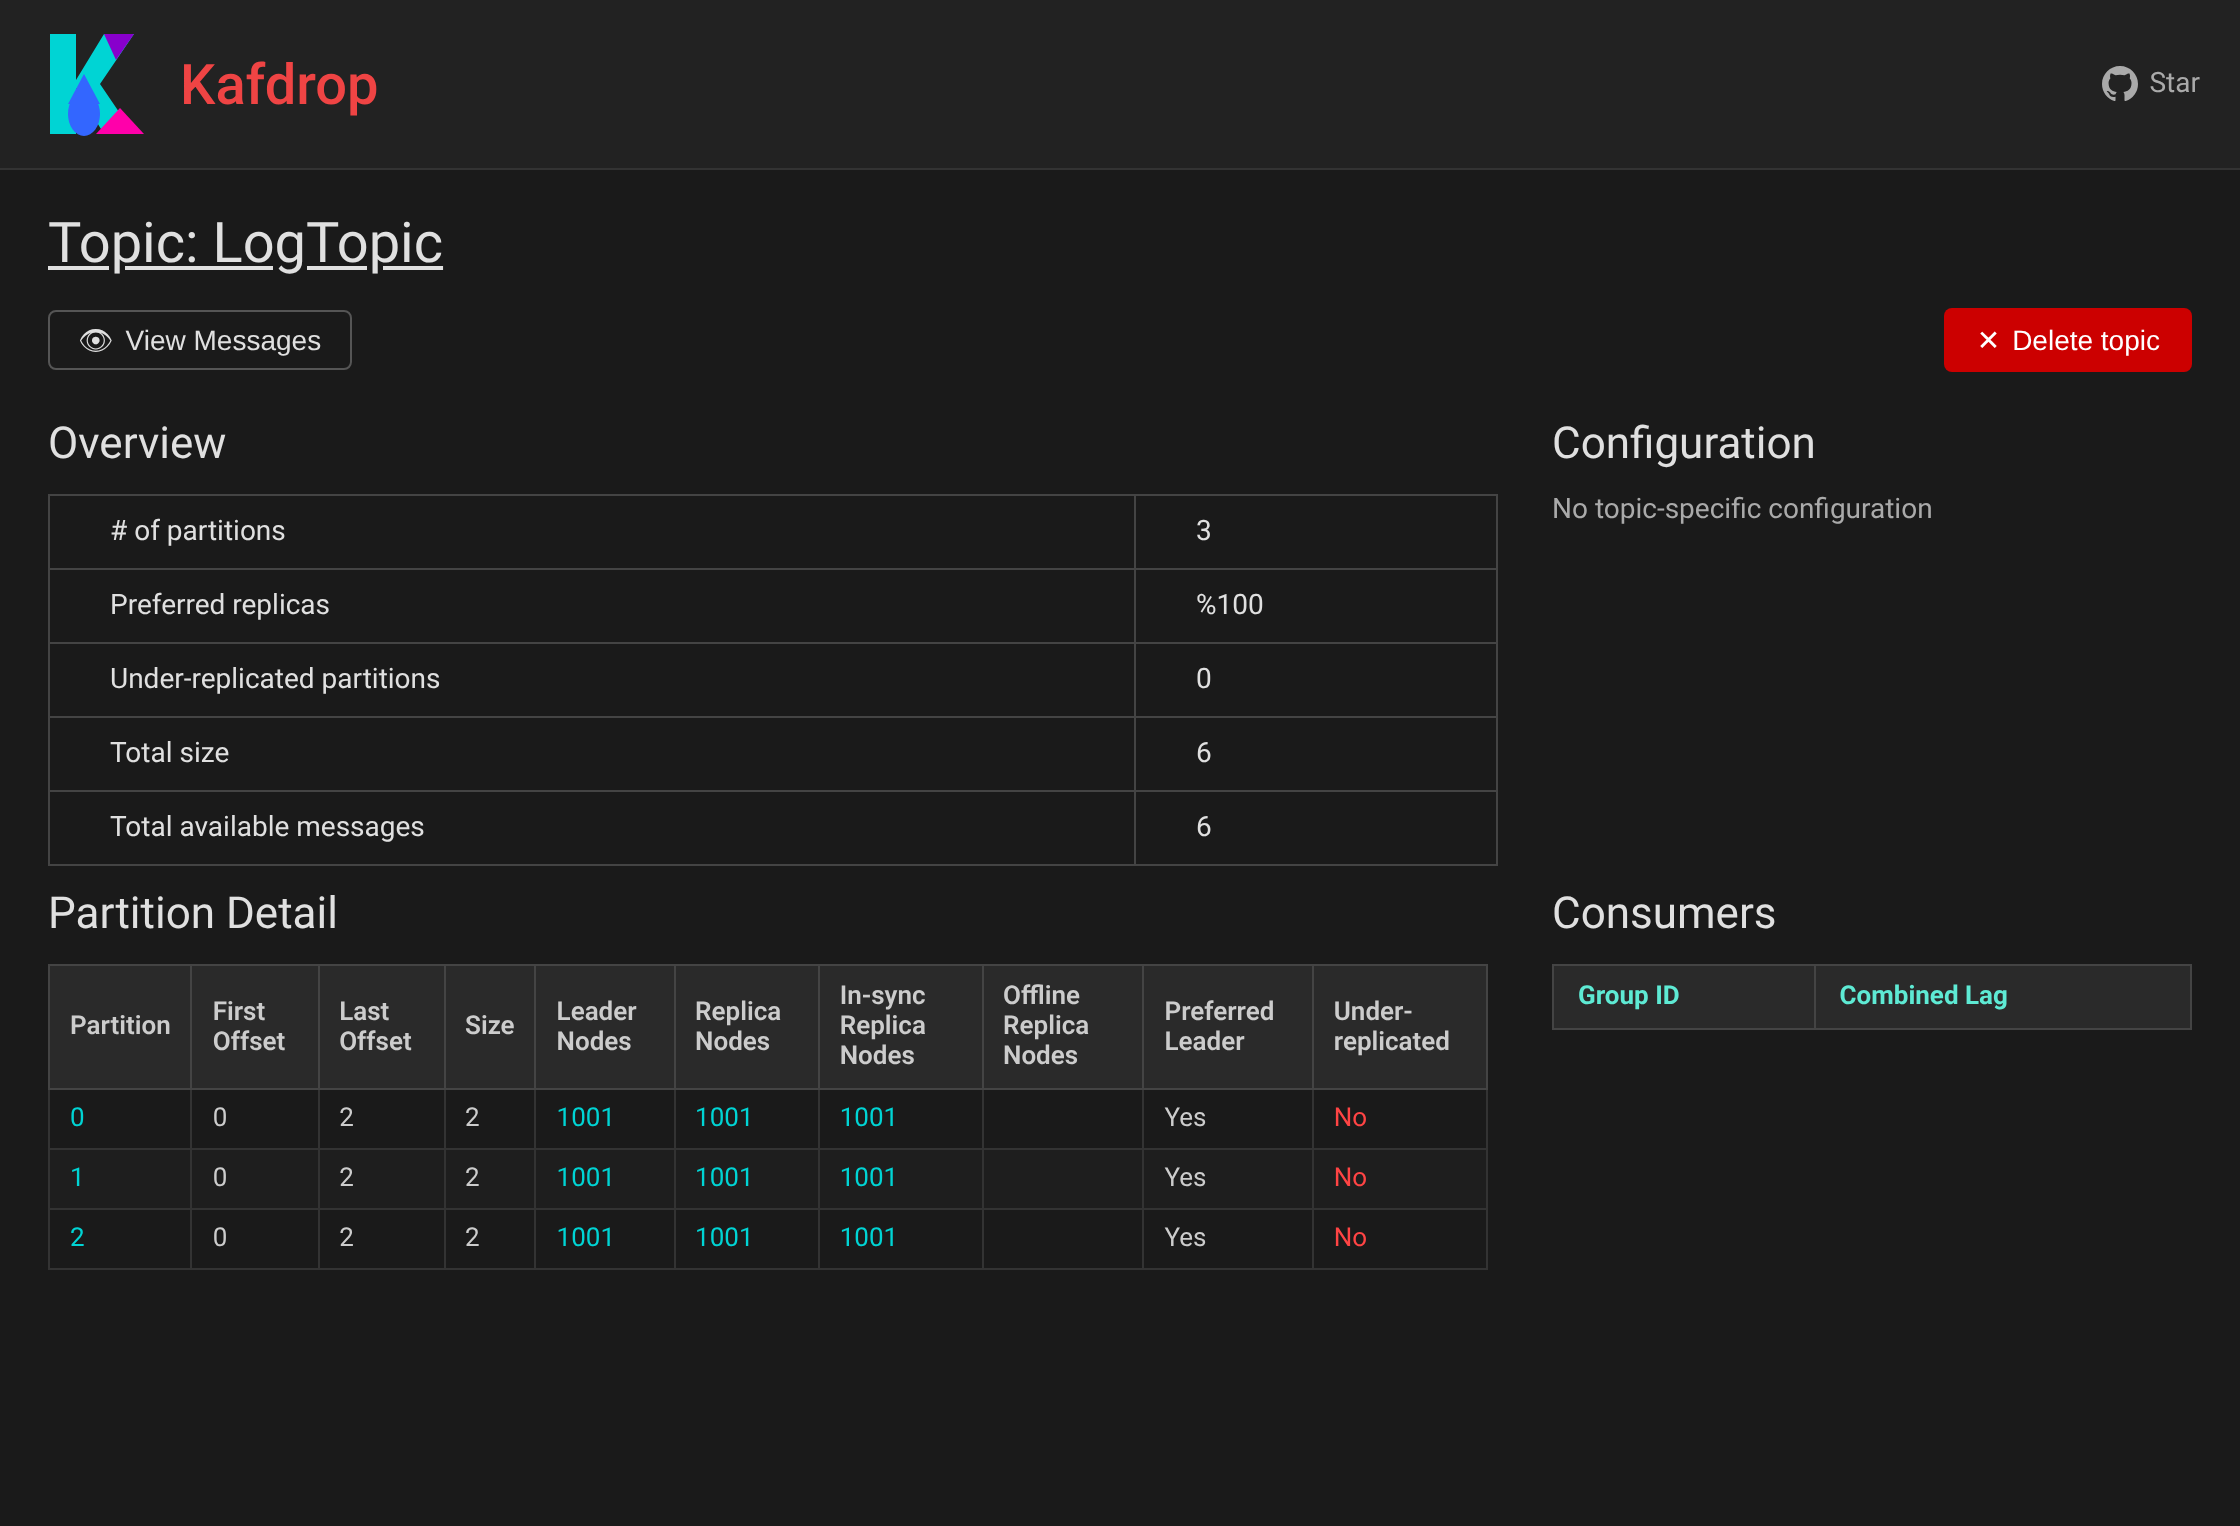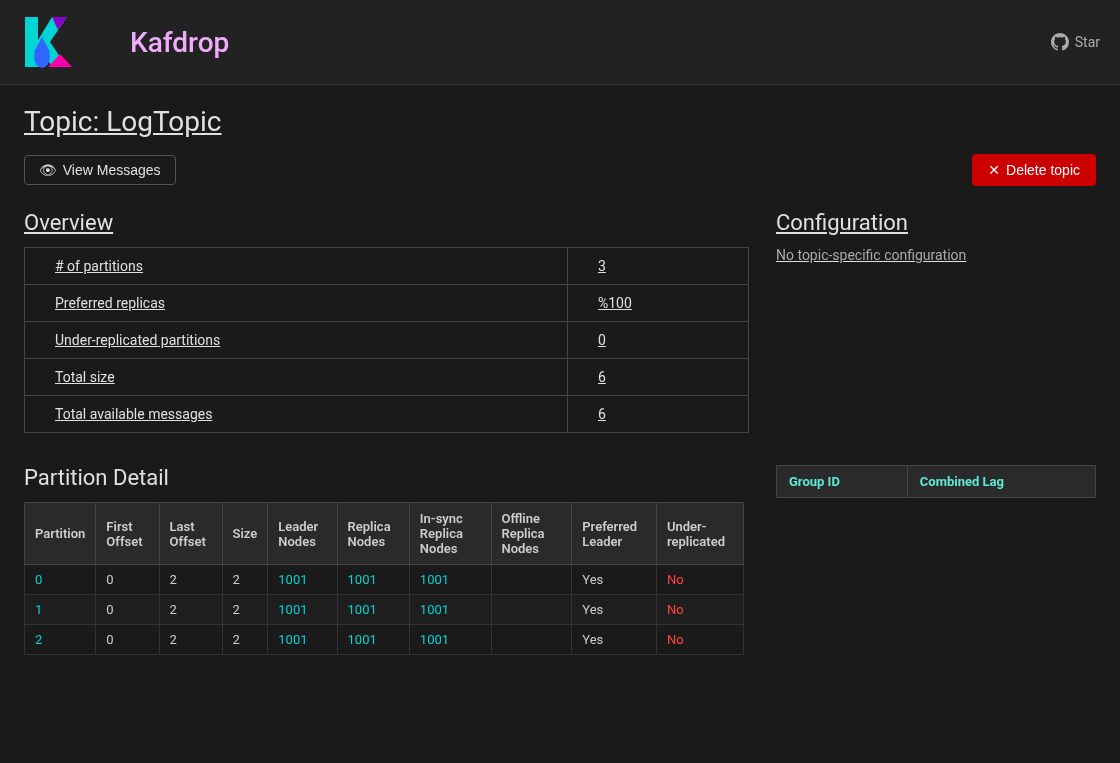--- a/index.html
+++ b/index.html
@@ -24,23 +24,22 @@
       display: flex;
       align-items: center;
       gap: 10px;
     }
     .logo-svg {
       width: 60px;
       height: 60px;
     }
     .brand-name {
       font-size: 28px;
-      color: #f0abfc;
+      color: #ef4444;
       font-weight: 500;
-      margin-left: 40px;
     }
     .star-link {
       display: flex;
       align-items: center;
       gap: 6px;
       color: #aaa;
       text-decoration: none;
       font-size: 14px;
     }
 
@@ -91,22 +90,21 @@
       justify-content: space-between;
       align-items: center;
       margin-bottom: 24px;
     }
 
     
     .two-col {
       display: grid;
       grid-template-columns: 1fr 320px;
       gap: 27px;
-      margin-bottom: 32px;
-      text-decoration: underline;
+      margin-bottom: 12px;
     }
 
     
     .section-title {
       font-size: 22px;
       font-weight: 400;
       color: #e0e0e0;
       margin-bottom: 12px;
     }
 
@@ -335,20 +333,21 @@
       <td><a class="link-cyan" href="#">1001</a></td>
       <td></td>
       <td>Yes</td>
       <td class="text-red"><span class="text-red">No</span></td>
     </tr>
           </tbody>
       </table>
     </div>
 
     <div class="consumers-section">
+      <h2 class="section-title">Consumers</h2>
       <table class="consumers-table">
         <thead id="consumers-thead">
             <tr>
               <th>Group ID</th>
               <th>Combined Lag</th>
             </tr>
           </thead>
         <tbody id="consumers-tbody"></tbody>
       </table>
     </div>

